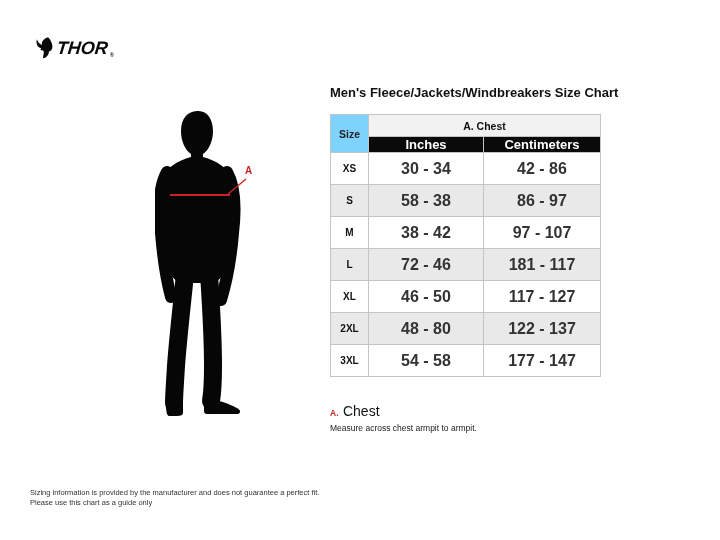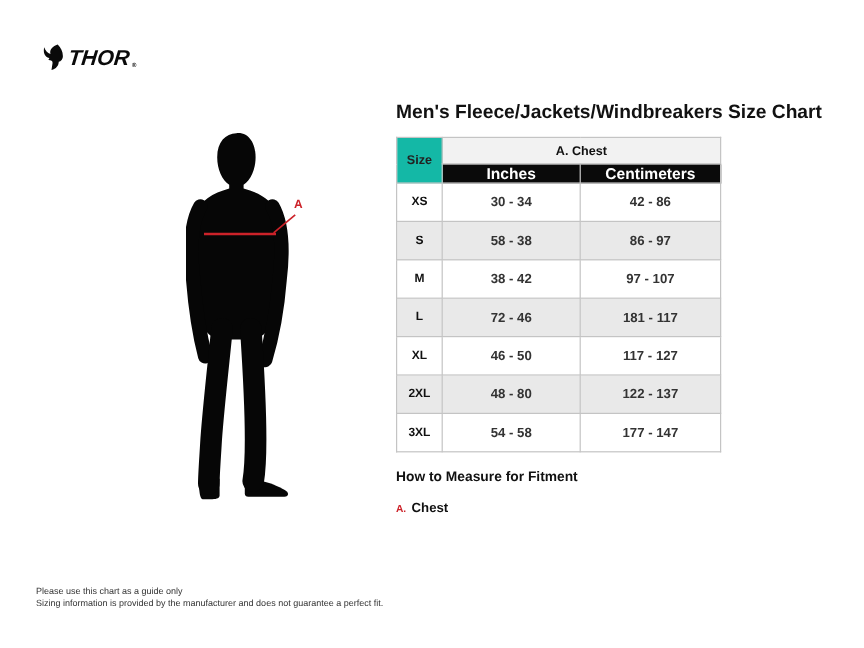--- a/index.html
+++ b/index.html
@@ -16,53 +16,53 @@
   .logo-reg { font-size: 5px; font-weight: bold; color: #0a0a0a; align-self: flex-end; margin-bottom: 1px; }
 
   
   .figure-wrap { position: absolute; left: 155px; top: 108px; width: 100px; height: 312px; }
   .annotation-a {
     position: absolute; left: 245px; top: 165px; color: #cc2229;
     font-size: 10px; font-weight: bold;
   }
 
   
-  .chart-title { position: absolute; left: 330px; top: 85px; font-size: 16px; font-weight: bold; color: #111; }
+  .chart-title { position: absolute; left: 330px; top: 85px; font-size: 13px; font-weight: bold; color: #111; }
 
   table.size-chart {
     position: absolute; left: 330px; top: 114px; width: 270px;
     border-collapse: collapse; table-layout: fixed;
   }
   table.size-chart col.c-size { width: 38px; }
   table.size-chart col.c-in   { width: 115px; }
   table.size-chart col.c-cm   { width: 117px; }
   table.size-chart th, table.size-chart td {
     border: 1px solid #c4c4c4; text-align: center; vertical-align: middle;
   }
   th.size-head {
-    background: #14b8a6; font-size: 10.5px; font-weight: bold; color: #222;
+    background: #7dd3fc; font-size: 10.5px; font-weight: bold; color: #222;
   }
   th.measure-head {
     background: #f2f2f2; font-size: 10.5px; font-weight: bold; color: #111; height: 22px;
   }
   th.unit-head {
     background: #0a0a0a; color: #ffffff; font-size: 13px; font-weight: bold;
     height: 11px; border-color: #444;
   }
   tbody tr { height: 32px; background: #ffffff; }
   tbody tr:nth-child(even) { background: #e9e9e9; }
   td.size-cell  { font-size: 10px; font-weight: bold; color: #111; }
-  td.value-cell { font-size: 11px; font-weight: bold; color: #333; }
+  td.value-cell { font-size: 16px; font-weight: bold; color: #333; }
 
   
   .measure-section { position: absolute; left: 330px; top: 392px; width: 280px; }
   .measure-heading { font-size: 11.5px; font-weight: bold; color: #111; }
   .measure-item { margin-top: 10px; }
   .measure-letter { color: #cc2229; font-size: 8.5px; font-weight: bold; }
-  .measure-name { color: #111; font-size: 11px; font-weight: bold; }
+  .measure-name { color: #111; font-size: 14px; font-weight: normal; }
   .measure-desc { color: #222; font-size: 8.5px; margin-top: 3px; }
 
   
   .disclaimer {
     position: absolute; left: 30px; top: 488px; font-size: 7.5px; line-height: 10px; color: #333;
   }
 </style>
 </head>
 <body>
 
@@ -155,25 +155,25 @@
     </tr>
     <tr>
       <td class="size-cell">3XL</td>
       <td class="value-cell">54 - 58</td>
       <td class="value-cell">177 - 147</td>
     </tr>
   </tbody>
 </table>
 
 <div class="measure-section">
-  <div class="measure-heading">How to Measure for Fitment</div>
   <div class="measure-item">
     <div>
       <span class="measure-letter">A.</span>
       <span class="measure-name">Chest</span>
     </div>
+    <div class="measure-desc">Measure across chest armpit to armpit.</div>
   </div>
 </div>
 
 <div class="disclaimer">
+  <div>Sizing information is provided by the manufacturer and does not guarantee a perfect fit.</div>
   <div>Please use this chart as a guide only</div>
-  <div>Sizing information is provided by the manufacturer and does not guarantee a perfect fit.</div>
 </div>
 
 </body></html>

